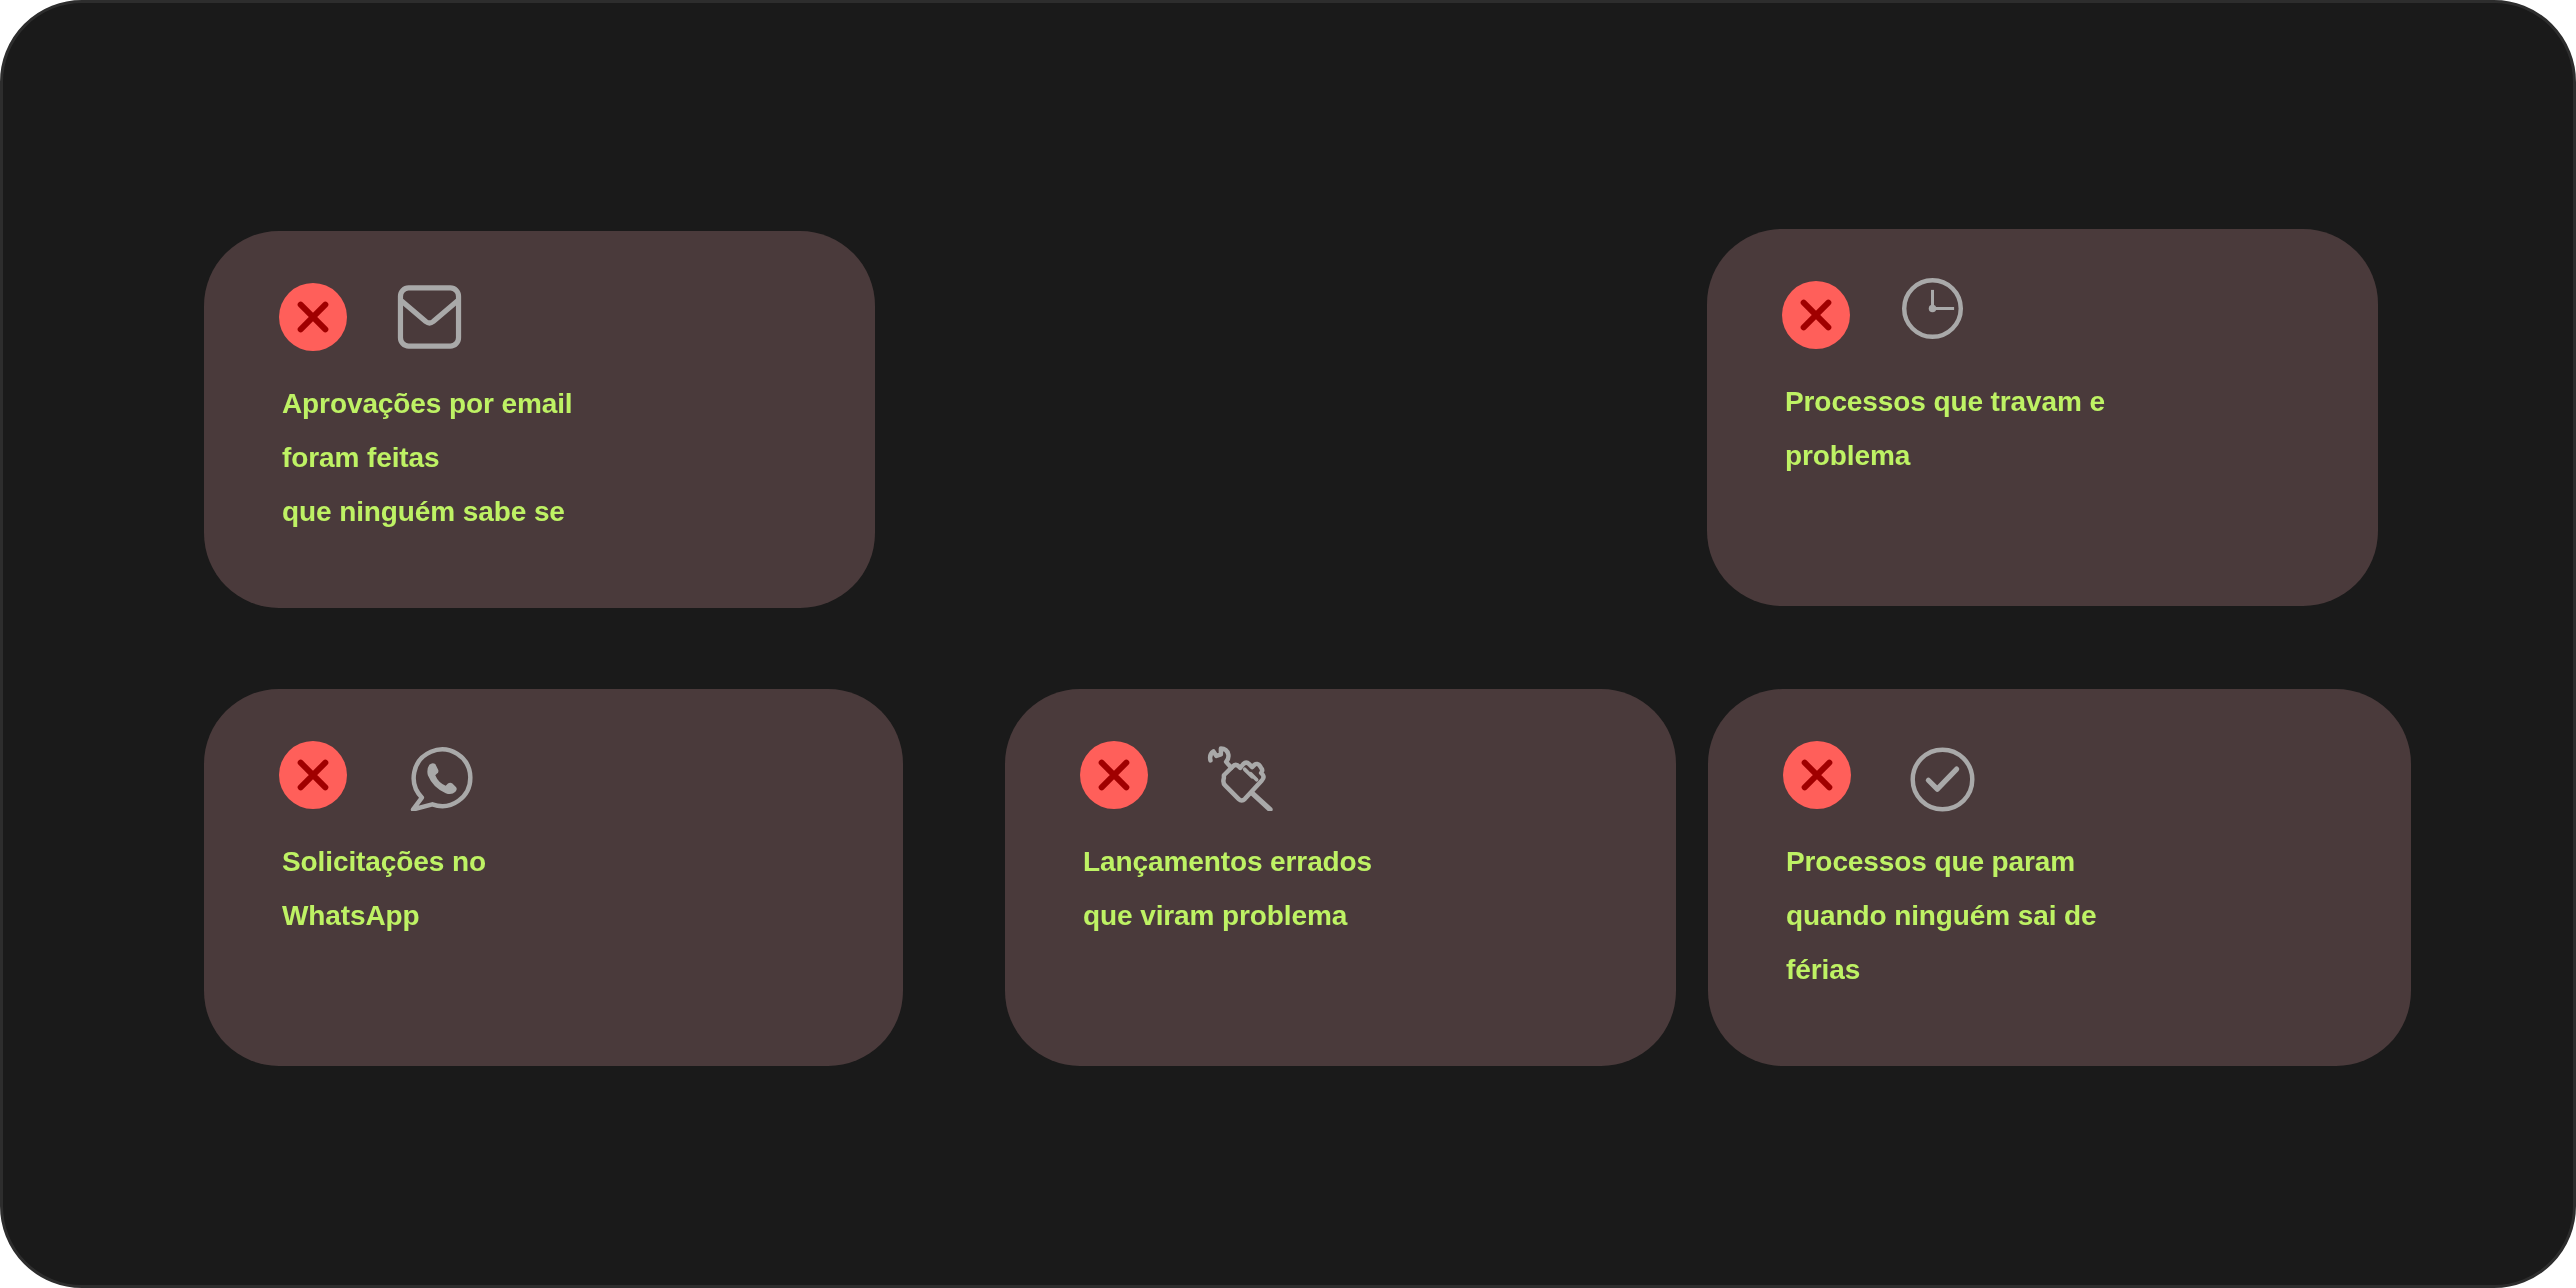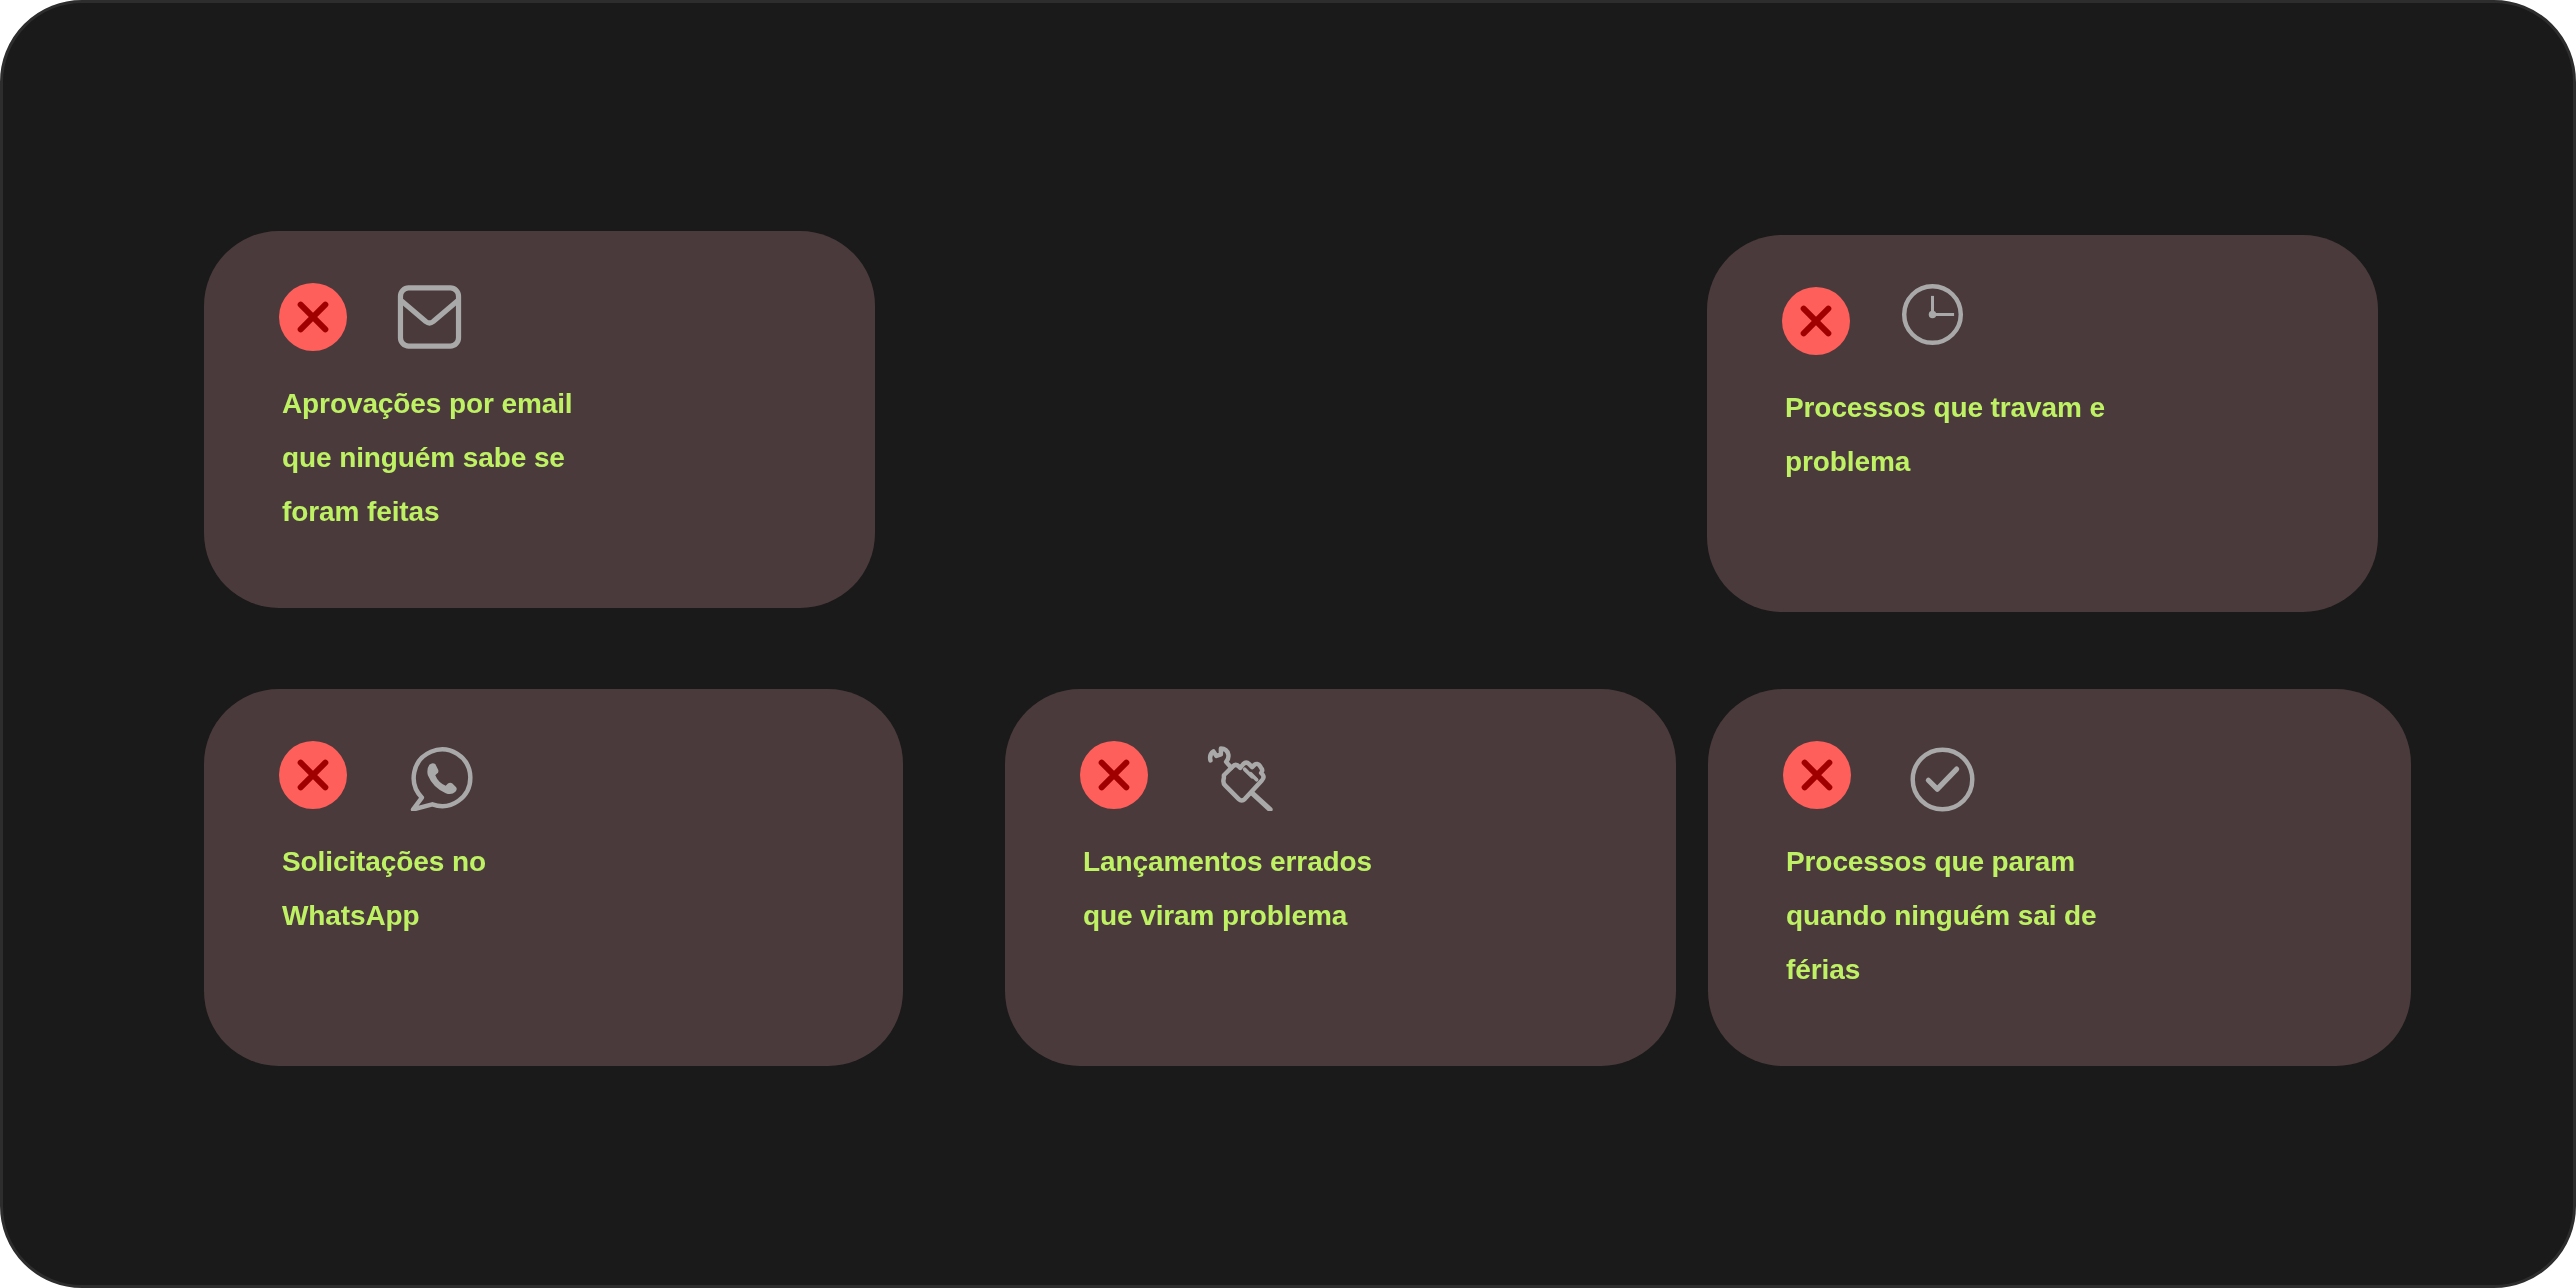--- a/index.html
+++ b/index.html
@@ -75,27 +75,27 @@
         </svg>
     </div>
     <div class="icon">
       <svg viewBox="0 0 90 90">
         <rect x="6" y="8" width="78" height="78" rx="11" fill="none" stroke="#a9a9a9" stroke-width="7"></rect>
         <path d="M8 26 L40 53 Q45 57 50 53 L82 26" fill="none" stroke="#a9a9a9" stroke-width="7" stroke-linejoin="round" stroke-linecap="round"></path>
       </svg>
     </div>
     <div class="text">
       <span class="line">Aprovações por email</span>
+      <span class="line">foram feitas</span>
       <span class="line">que ninguém sabe se</span>
-      <span class="line">foram feitas</span>
     </div>
   </div>
 
 
-  <div class="card" style="left:1704px; top:232px;">
+  <div class="card" style="left:1704px; top:226px;">
     <div class="status">
       <svg viewBox="0 0 91 91">
           <path d="M29 29 L62 62 M62 29 L29 62" stroke="#a00000" stroke-width="8" stroke-linecap="round" fill="none"></path>
         </svg>
     </div>
     <div class="icon" style="left:192px; top:46px;">
       <svg viewBox="0 0 90 90">
         <circle cx="45" cy="45" r="38" fill="none" stroke="#a9a9a9" stroke-width="6"></circle>
         <line x1="45" y1="20" x2="45" y2="45" stroke="#a9a9a9" stroke-width="4"></line>
         <line x1="45" y1="45" x2="74" y2="45" stroke="#a9a9a9" stroke-width="4"></line>

